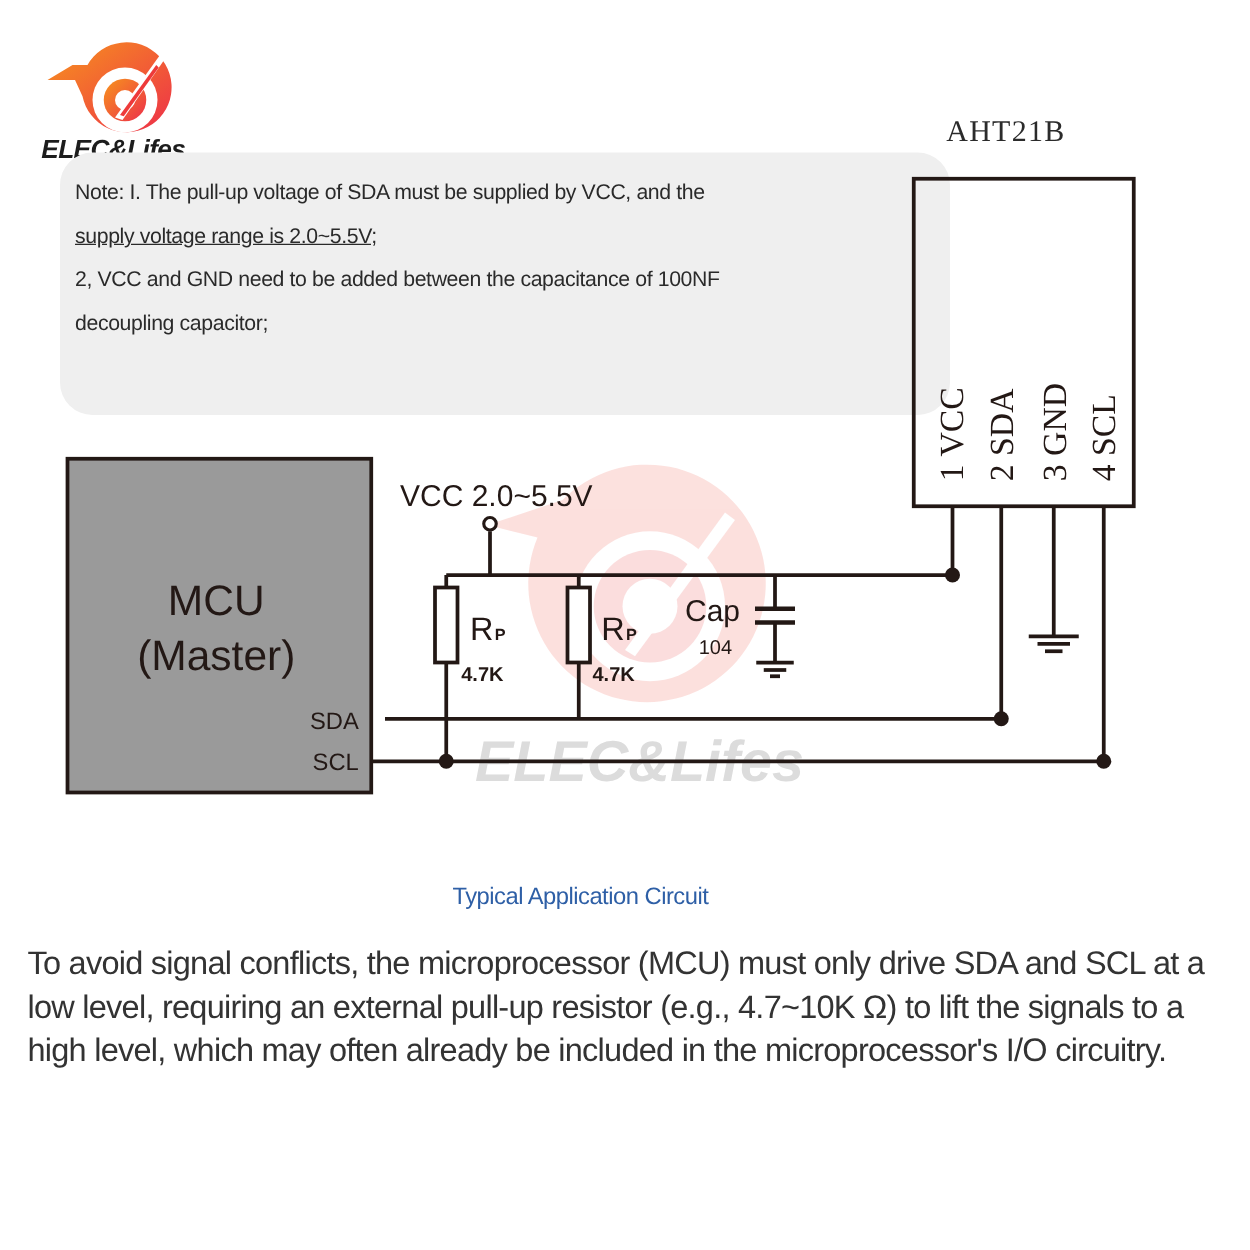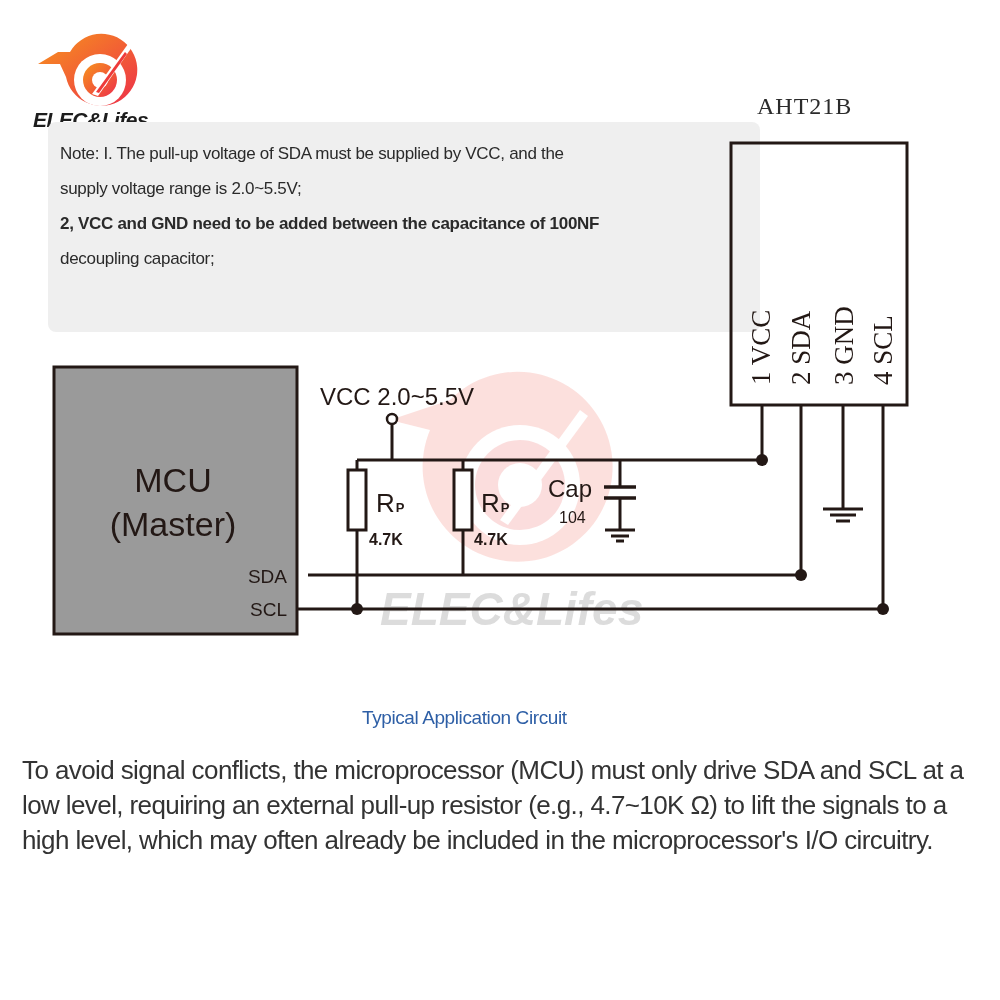--- a/index.html
+++ b/index.html
@@ -1,20 +1,20 @@
 <!DOCTYPE html>
 <html><head>
   <meta charset="utf-8">
   <style>
     html, body { margin: 0; padding: 0; background: #ffffff; }
     body { width: 1000px; height: 1000px; position: relative; overflow: hidden; font-family: "Liberation Sans", sans-serif; color: #231815; }
     .abs { position: absolute; }
     #logo { left: 30px; top: 22px; width: 120px; height: 112px; }
     #logo-text { left: 33px; top: 108px; font-family: "Liberation Sans", sans-serif; font-weight: bold; font-style: italic; font-size: 21px; color: #1d1d1d; letter-spacing: -0.5px; }
-    #note-box { left: 48px; top: 122px; width: 712px; height: 210px; background: #efefef; border-radius: 8px; }
+    #note-box { left: 48px; top: 122px; width: 712px; height: 210px; background: #efefef; border-radius: 26px; }
     .note-line { position: absolute; left: 12px; font-size: 17px; color: #2a2a2a; white-space: nowrap; letter-spacing: -0.3px; }
     .note-line sup { font-size: 9px; position: relative; top: -2px; vertical-align: top; }
     #chip-title { left: 757px; top: 93px; font-family: "Liberation Serif", serif; font-size: 24px; color: #2b2b2b; letter-spacing: 1px; }
     #diagram { left: 0; top: 0; width: 1000px; height: 700px; }
     #caption { left: 362px; top: 668px; font-size: 19px; color: #2e5fa6; letter-spacing: -0.4px; margin-top: 39px; }
     #body-text { left: 22px; top: 753px; width: 960px; font-size: 26px; line-height: 35px; color: #333333; letter-spacing: -0.6px; }
     .svg-text { font-family: "Liberation Sans", sans-serif; fill: #231815; }
     .serif-text { font-family: "Liberation Serif", serif; fill: #231815; }
   </style>
 </head>
@@ -31,22 +31,22 @@
   <circle cx="70" cy="58" r="26" fill="#ffffff"></circle>
   <circle cx="70" cy="58" r="17" fill="url(#lg1)"></circle>
   <circle cx="70" cy="58" r="8" fill="#ffffff"></circle>
   <path d="M62 72 L98 22 L102 25 L68 74 Z" fill="#ffffff"></path>
   <path d="M66 70 L95 30 L97 32 L69 71 Z" fill="#ee3a3a"></path>
 </svg>
 <div id="logo-text" class="abs">ELEC&amp;Lifes</div>
 
 <div id="note-box" class="abs">
   <div class="note-line" style="top:22px;">Note: I. The pull-up voltage of SDA must be supplied by VCC, and the</div>
-  <div class="note-line" style="top:57px;">supply voltage range is 2.0~5.5V;</div>
-  <div class="note-line" style="top:92px;font-weight:bold;">2, VCC and GND need to be added between the capacitance of 100NF</div>
+  <div class="note-line" style="top:57px;text-decoration:underline;">supply voltage range is 2.0~5.5V;</div>
+  <div class="note-line" style="top:92px;">2, VCC and GND need to be added between the capacitance of 100NF</div>
   <div class="note-line" style="top:127px;">decoupling capacitor;</div>
 </div>
 
 <div id="chip-title" class="abs">AHT21B</div>
 
 <svg id="diagram" class="abs" viewBox="0 0 1000 700">
 
   <g opacity="0.35">
     <path d="M390 420 L430 430 A95 95 0 1 0 450 400 Z" fill="#f7a8a0"></path>
     <circle cx="520" cy="485" r="60" fill="#ffffff"></circle>

